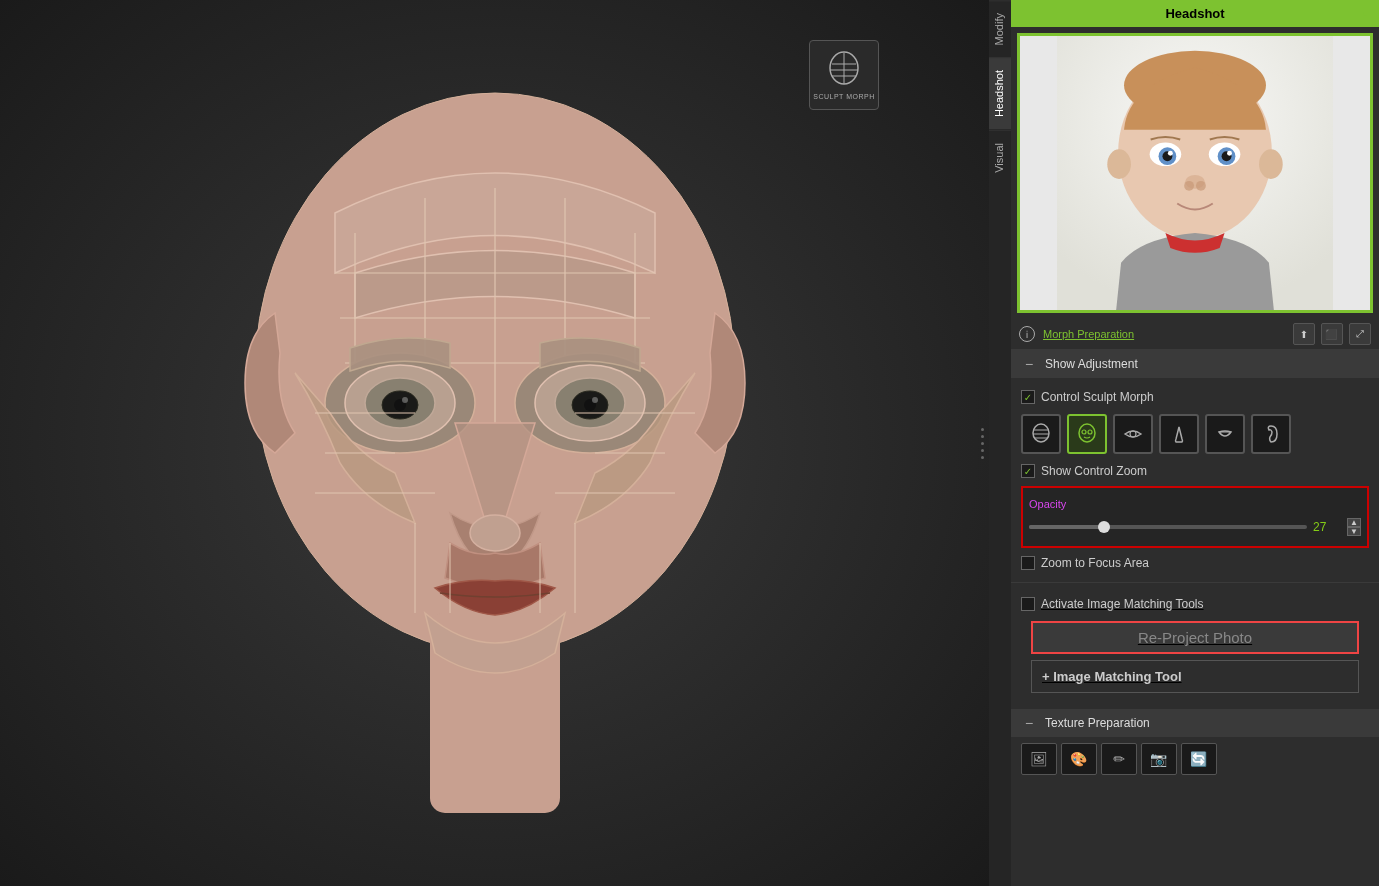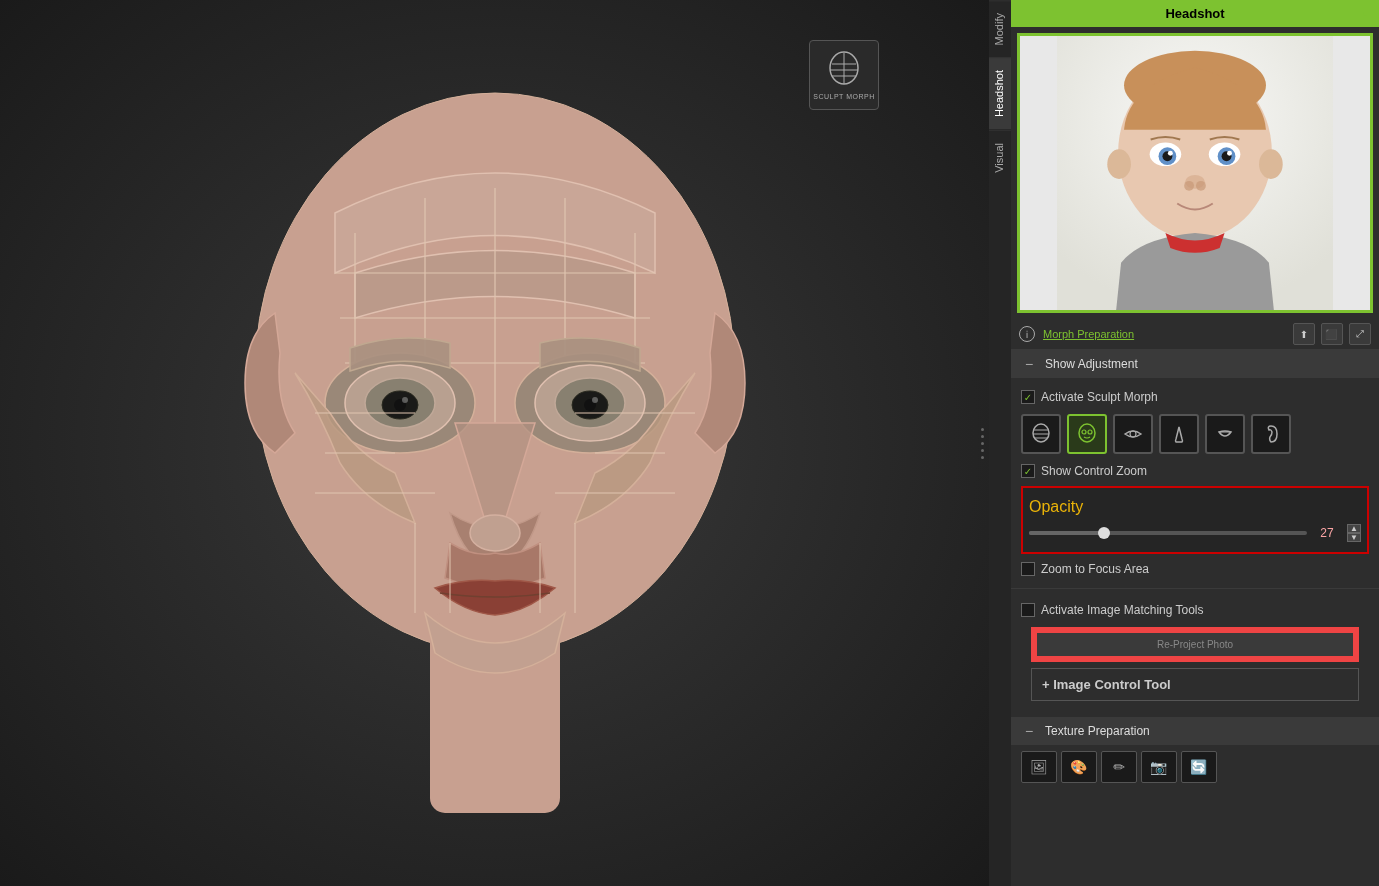--- a/index.html
+++ b/index.html
@@ -304,22 +304,22 @@
     }
 
     .slider-row {
       display: flex;
       align-items: center;
       gap: 6px;
       padding: 4px 0;
     }
 
     .slider-label {
-      color: #eab308;
-      font-size: 16px;
+      color: #d946ef;
+      font-size: 11px;
       width: 50px;
       flex-shrink: 0;
     }
 
     .slider-track {
       flex: 1;
       height: 4px;
       background: #555;
       border-radius: 2px;
       position: relative;
@@ -341,22 +341,22 @@
       transform: translate(-50%, -50%);
       width: 12px;
       height: 12px;
       background: #ddd;
       border-radius: 50%;
       cursor: grab;
     }
 
     .slider-value {
       width: 28px;
-      text-align: center;
-      color: #fca5a5;
+      text-align: left;
+      color: #84cc16;
       font-size: 12px;
     }
 
     .slider-spinners {
       display: flex;
       flex-direction: column;
       width: 14px;
     }
 
     .spinner-btn {
@@ -371,25 +371,25 @@
       color: #ccc;
       font-size: 8px;
       line-height: 1;
     }
 
     .re-project-btn {
       width: calc(100% - 20px);
       margin: 6px 10px;
       padding: 6px;
       background: #3a3a3a;
-      border: 6px solid #ef4444;
+      border: 2px solid #ef4444;
       color: #888;
       text-align: center;
       cursor: pointer;
-      font-size: 10px;
+      font-size: 15px;
     }
 
     .image-matching-tool-header {
       padding: 8px 10px;
       color: #ccc;
       font-size: 13px;
       font-weight: bold;
       display: flex;
       align-items: center;
       gap: 6px;
@@ -625,21 +625,21 @@
 
       <div class="section-header">
         <span class="section-collapse">−</span>
         <span>Show Adjustment</span>
       </div>
 
       <div class="section-body">
 
         <div class="checkbox-row">
           <div class="checkbox-item checked"></div>
-          <span>Activate Sculpt Morph</span>
+          <span>Control Sculpt Morph</span>
         </div>
 
         <div class="face-parts-row">
 
           <div class="face-part-icon">
             <svg width="24" height="24" viewBox="0 0 24 24" xmlns="http://www.w3.org/2000/svg">
               <ellipse cx="12" cy="11" rx="8" ry="9" fill="none" stroke="#aaa" stroke-width="1.5"></ellipse>
               <line x1="5" y1="8" x2="19" y2="8" stroke="#aaa" stroke-width="1"></line>
               <line x1="4" y1="12" x2="20" y2="12" stroke="#aaa" stroke-width="1"></line>
               <line x1="5" y1="16" x2="19" y2="16" stroke="#aaa" stroke-width="1"></line>
@@ -706,30 +706,30 @@
             </div>
           </div>
         </div>
 
         <div class="checkbox-row">
           <div class="checkbox-item"></div>
           <span>Zoom to Focus Area</span>
         </div>
       </div>
 
-      <div class="section-body" style="border-top: 1px solid #3a3a3a; padding-top: 10px;">
+      <div class="section-body" style="border-top: 1px solid #3a3a3a; padding-top: 10px; text-decoration: underline;">
         <div class="checkbox-row">
           <div class="checkbox-item"></div>
           <span>Activate Image Matching Tools</span>
         </div>
 
         <div class="re-project-btn">Re-Project Photo</div>
 
         <div class="image-matching-tool-header">
-          <span>+ Image Control Tool</span>
+          <span>+ Image Matching Tool</span>
         </div>
       </div>
 
       <div class="section-header" style="margin-top: 4px;">
         <span class="section-collapse">−</span>
         <span>Texture Preparation</span>
       </div>
 
       <div class="texture-icons-row">
         <div class="texture-icon-btn">🖼</div>

